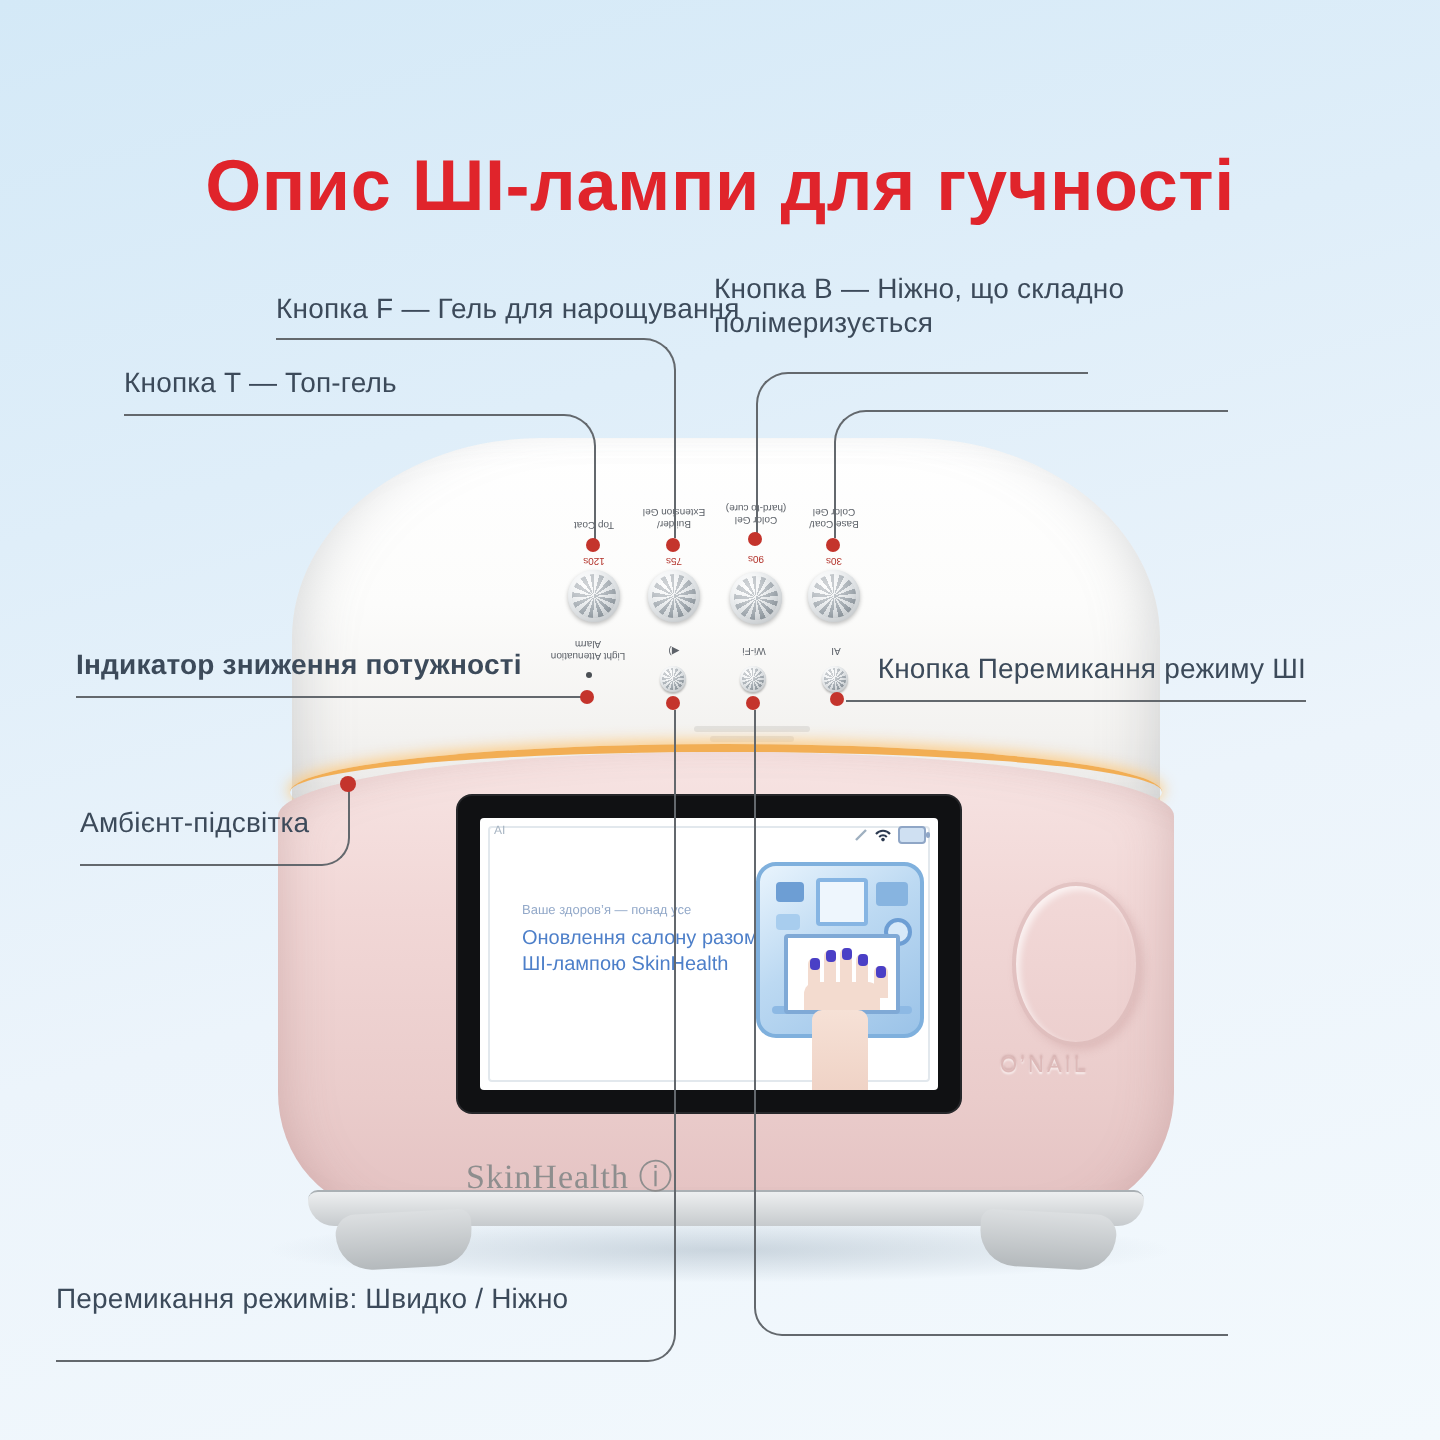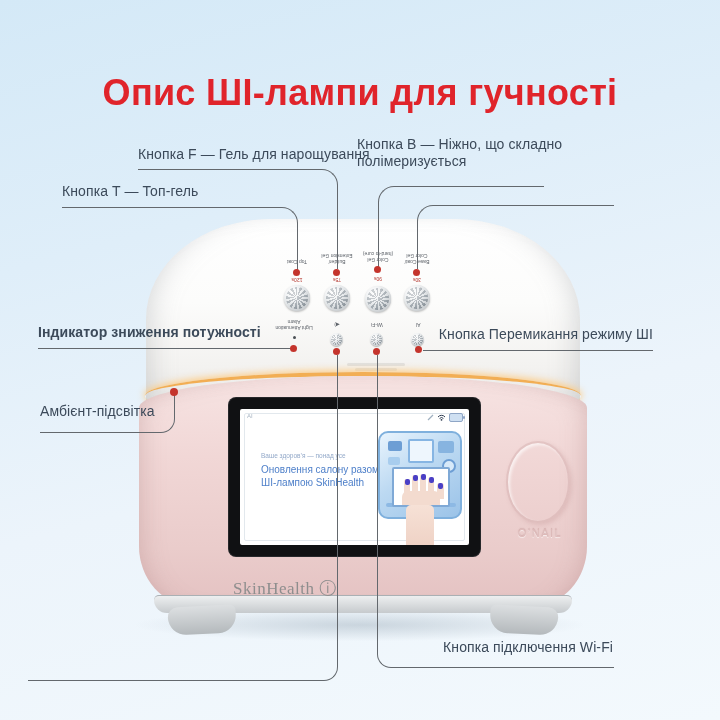--- a/index.html
+++ b/index.html
@@ -28,21 +28,21 @@
     box-shadow:inset 16px 0 26px -16px rgba(165,120,120,.38),inset -16px 0 26px -16px rgba(165,120,120,.38);}
   .plinth{left:154px;top:595px;width:418px;height:17px;
     background:linear-gradient(180deg,#edeff0,#c6cacd);border-top:1px solid #aab0b4;
     border-radius:6px 6px 16px 16px;}
   .foot{top:606px;width:68px;height:28px;background:linear-gradient(180deg,#dcdfe1,#b4b9bc);}
   .foot.l{left:168px;border-radius:10px 6px 18px 18px;transform:rotate(-3deg);}
   .foot.r{left:490px;border-radius:6px 10px 18px 18px;transform:rotate(3deg);}
   .emboss-oval{left:506px;top:441px;width:60px;height:78px;border-radius:50%;
     border:2px solid rgba(205,165,165,.40);
     box-shadow:inset 2px 2px 3px rgba(255,255,255,.65),2px 2px 4px rgba(185,135,135,.28);}
-  .emboss-text{left:500px;top:527px;width:80px;text-align:center;
+  .emboss-text{left:500px;top:527px;width:80px;
     font-size:11px;letter-spacing:1.5px;color:#ddb9b8;
     text-shadow:0 1px 1px rgba(255,255,255,.75),0 -1px 1px rgba(160,110,110,.35);}
   .brand{left:233px;top:577px;font-family:"Liberation Serif",serif;
     font-size:17px;color:#8e8e8e;letter-spacing:.5px;}
   
   .dial{width:26px;height:26px;border-radius:50%;
     background:radial-gradient(circle at 35% 30%,#ffffff 0%,#e7eaec 28%,#b9c0c5 55%,#868e94 80%,#6d757b 100%);
     box-shadow:inset 0 0 0 2px rgba(255,255,255,.55),0 1px 2px rgba(0,0,0,.25);}
   .dial::before{content:"";position:absolute;inset:2px;border-radius:50%;opacity:.5;
     background:repeating-conic-gradient(rgba(255,255,255,.95) 0deg 14deg,rgba(100,110,120,.6) 14deg 28deg);}
@@ -206,16 +206,16 @@
   <div class="lbl" style="left:62px;top:183px;">Кнопка T — Топ-гель</div>
   <div class="lbl" style="left:138px;top:146px;">Кнопка F — Гель для нарощування</div>
   <div class="lbl" style="left:357px;top:136px;">
     <span class="row">Кнопка B — Ніжно, що складно</span>
     <span class="row">полімеризується</span>
   </div>
   <div class="lbl" style="left:38px;top:324px;font-weight:bold;">Індикатор зниження потужності</div>
   <div class="lbl" style="left:423px;top:326px;width:230px;text-align:right;">Кнопка Перемикання режиму ШІ</div>
   <div class="lbl" style="left:40px;top:403px;">Амбієнт-підсвітка</div>
   <div class="lbl" style="left:28px;top:641px;">
-  </div>
-  <div class="lbl" style="left:375px;top:639px;width:238px;text-align:right;">Кнопка підключення Wi-Fi</div>
+    <span class="row">Перемикання режимів: Швидко / Ніжно</span>
+  </div>
 
 </div>
 
 </body></html>

